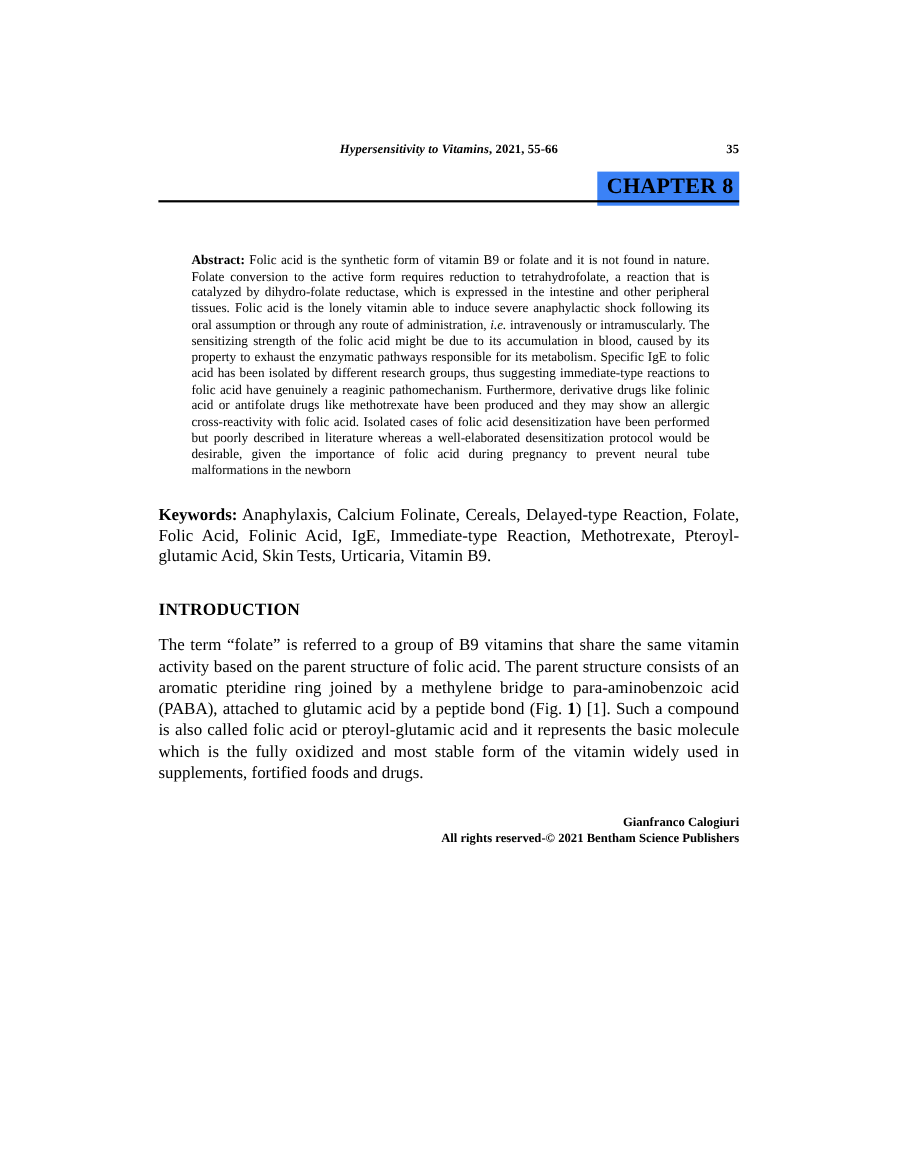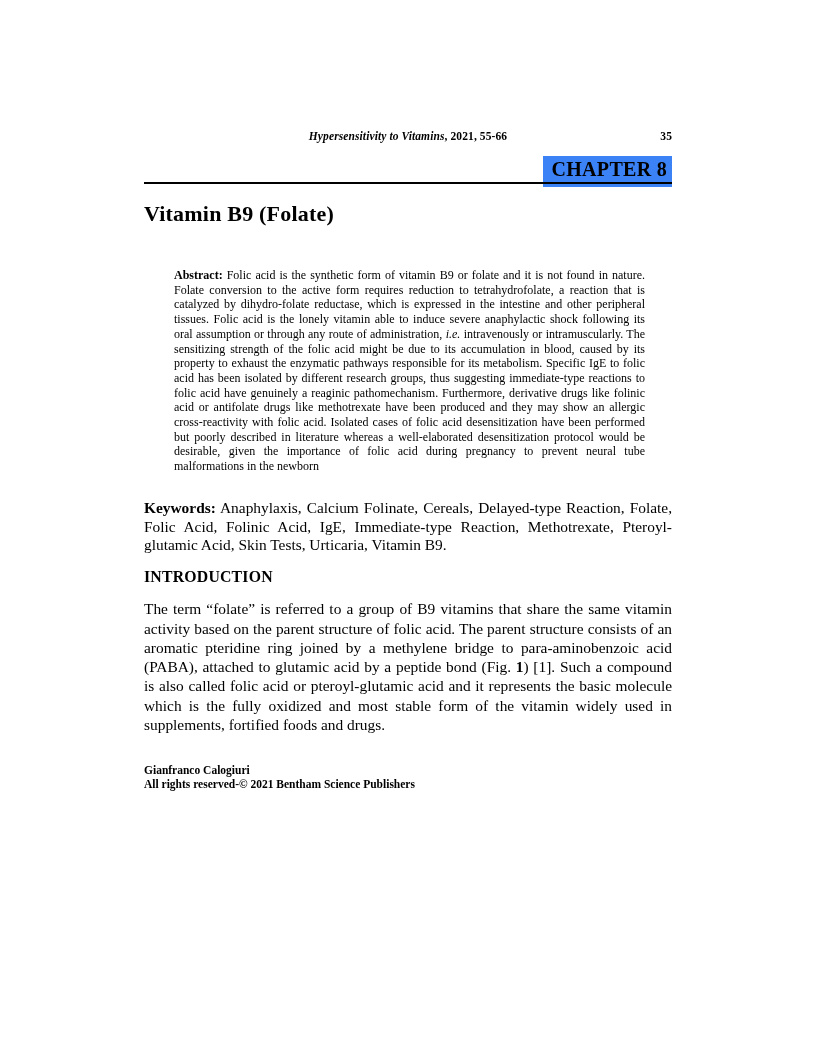--- a/index.html
+++ b/index.html
@@ -81,57 +81,56 @@
   
   .keywords {
     margin-top: 25px;
     font-size: 15.4px;
     line-height: 18.8px;
     text-align: justify;
   }
   .keywords .label { font-weight: bold; }
   
   .section-heading {
-    margin-top: 13px;
+    margin-top: 30px;
     font-size: 15.8px;
     font-weight: bold;
     letter-spacing: 0.2px;
   }
   .body-para {
     margin-top: 13px;
     font-size: 15.4px;
     line-height: 19.3px;
     text-align: justify;
   }
   .body-para .bold { font-weight: bold; }
   
   .page-footer {
     margin-top: 30px;
-    text-align: left;
+    text-align: right;
     font-size: 11.5px;
     font-weight: bold;
     line-height: 13.5px;
   }
 </style>
 </head>
 <body>
 
 <div class="page">
 
   <div class="running-head">
     <span><span class="journal-italic">Hypersensitivity to Vitamins</span><span>, 2021, 55-66</span></span>
     <span class="pageno">35</span>
   </div>
 
   <div class="chapter-row">
     <div class="chapter-rule"></div>
     <span class="chapter-badge">CHAPTER 8</span>
   </div>
 
-  <h1 class="chapter-title">Vitamin B9 (Folate)</h1>
 
   <div class="abstract">
     <span class="label">Abstract:</span><span> Folic acid is the synthetic form of vitamin B9 or folate and it is not found in nature. Folate conversion to the active form requires reduction to tetrahydrofolate, a reaction that is catalyzed by dihydro-folate reductase, which is expressed in the intestine and other peripheral tissues. Folic acid is the lonely vitamin able to induce severe anaphylactic shock following its oral assumption or through any route of administration, </span><span class="ital">i.e.</span><span> intravenously or intramuscularly. The sensitizing strength of the folic acid might be due to its accumulation in blood, caused by its property to exhaust the enzymatic pathways responsible for its metabolism. Specific IgE to folic acid has been isolated by different research groups, thus suggesting immediate-type reactions to folic acid have genuinely a reaginic pathomechanism. Furthermore, derivative drugs like folinic acid or antifolate drugs like methotrexate have been produced and they may show an allergic cross-reactivity with folic acid. Isolated cases of folic acid desensitization have been performed but poorly described in literature whereas a well-elaborated desensitization protocol would be desirable, given the importance of folic acid during pregnancy to prevent neural tube malformations in the newborn</span>
   </div>
 
   <div class="keywords">
     <span class="label">Keywords:</span><span> Anaphylaxis, Calcium Folinate, Cereals, Delayed-type Reaction, Folate, Folic Acid, Folinic Acid, IgE, Immediate-type Reaction, Methotrexate, Pteroyl-glutamic Acid, Skin Tests, Urticaria, Vitamin B9.</span>
   </div>
 
   <div class="section-heading">INTRODUCTION</div>

